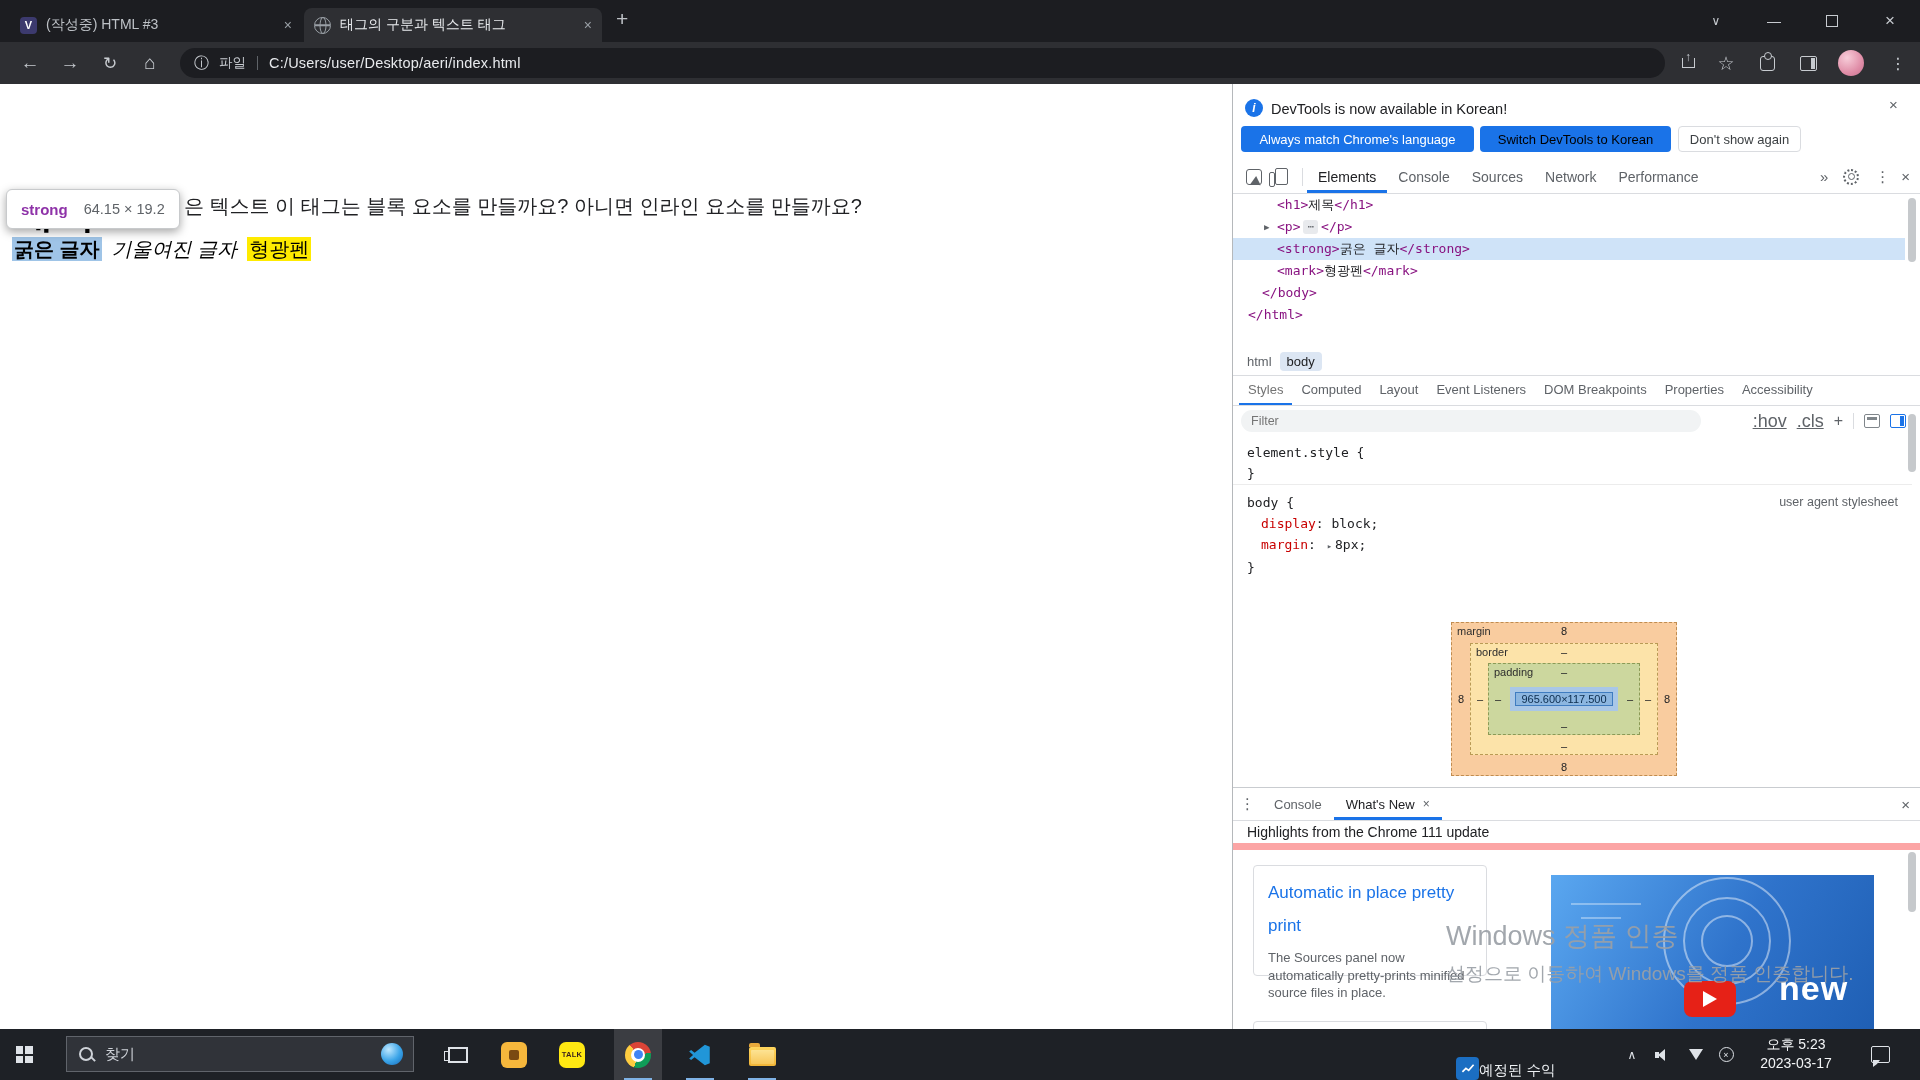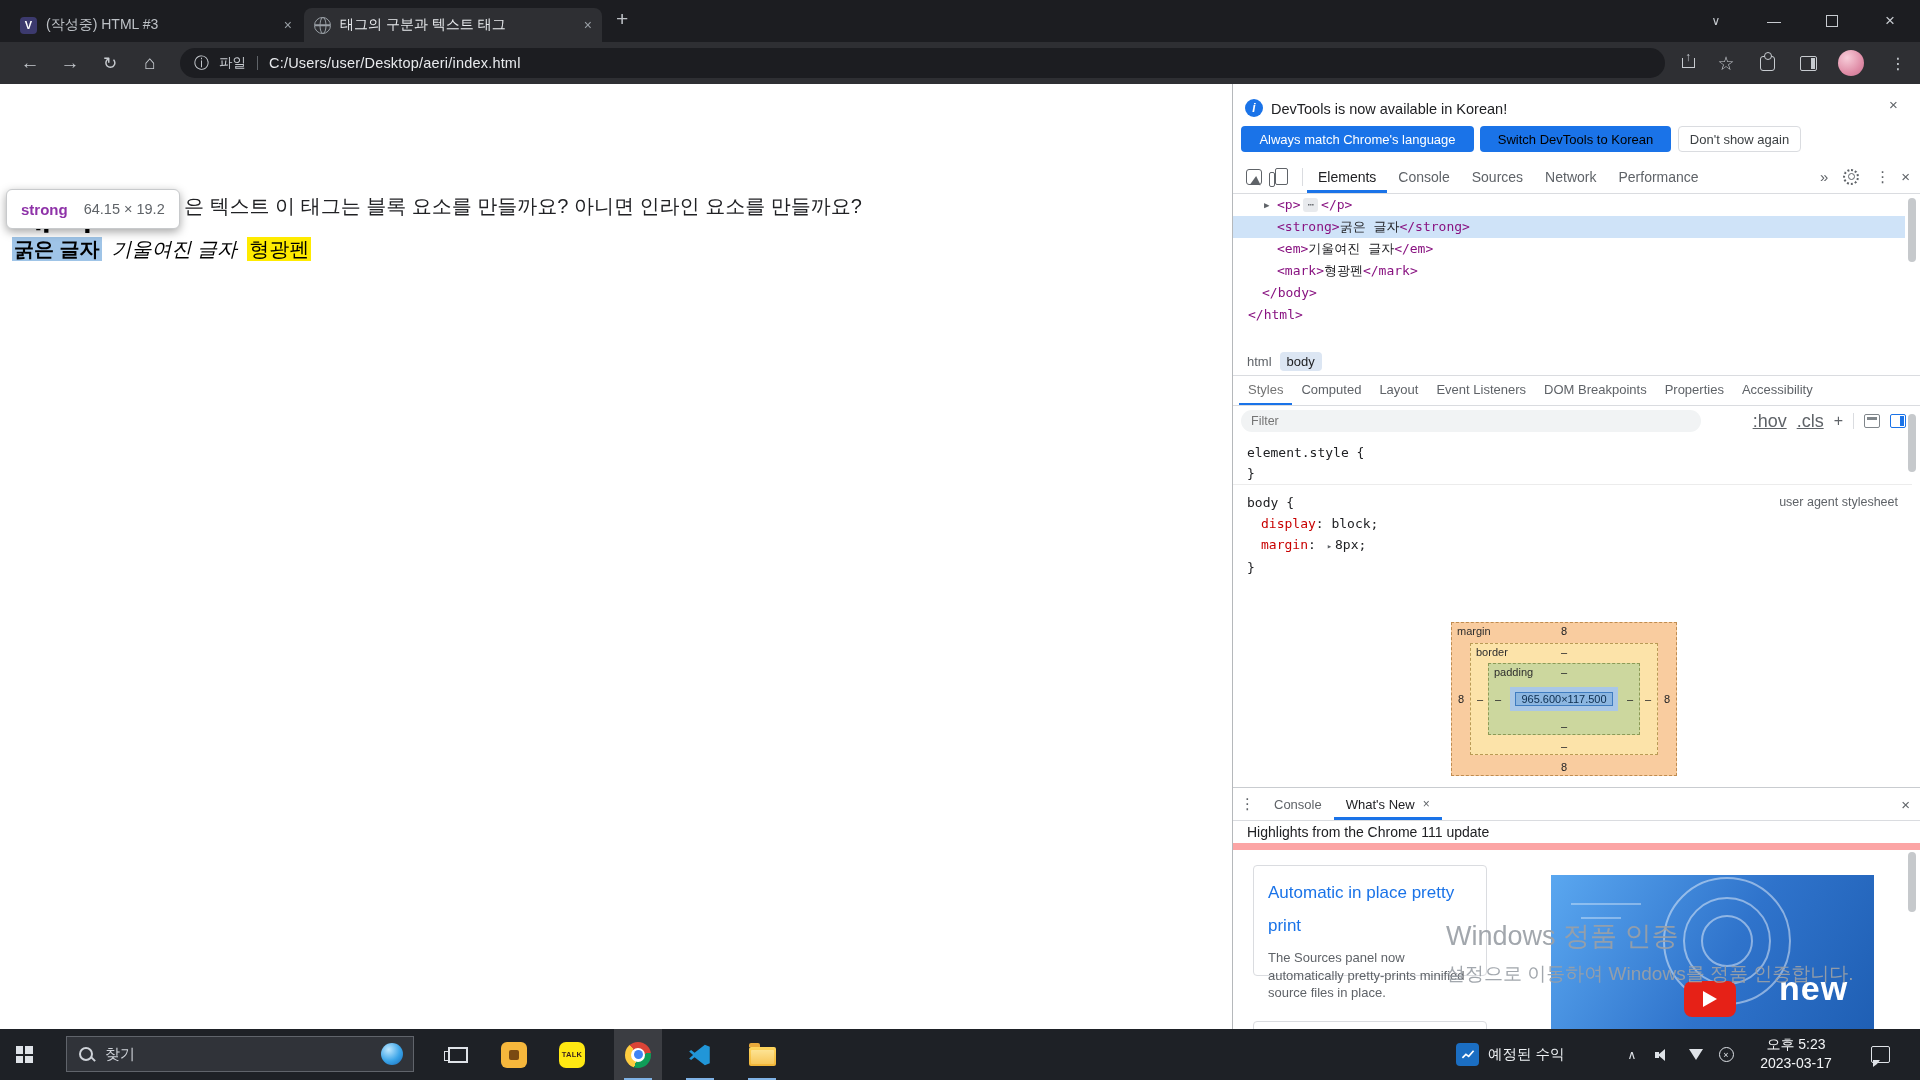--- a/index.html
+++ b/index.html
@@ -202,21 +202,21 @@
   .kakao{width:26px;height:26px;border-radius:7px;background:#ffe812;display:flex;align-items:center;justify-content:center;
     color:#381e1f;font-size:7.5px;font-weight:bold;letter-spacing:.3px;}
   .chrome{width:26px;height:26px;border-radius:50%;position:relative;
     background:conic-gradient(from -40deg,#db4437 0 33%,#0f9d58 33% 66%,#ffcd40 66% 100%);}
   .chrome::before{content:"";position:absolute;inset:6px;background:#fff;border-radius:50%;}
   .chrome::after{content:"";position:absolute;inset:8.5px;background:#4285f4;border-radius:50%;}
   .vsc{width:26px;height:26px;}
   .folder{width:27px;height:19px;background:linear-gradient(#ffd65e,#f0b437);border-radius:2px;position:relative;margin-top:4px;}
   .folder::before{content:"";position:absolute;left:0;top:-4px;width:11px;height:4px;background:#e8a93c;border-radius:2px 2px 0 0;}
   .folder::after{content:"";position:absolute;left:2px;top:3px;right:2px;bottom:2px;background:linear-gradient(#fde393,#f7c75a);border-radius:1px;}
-  .tb-widget{position:absolute;left:1448px;top:0;height:51px;display:flex;align-items:center;gap:9px;padding:0 8px;}
+  .tb-widget{position:absolute;left:1448px;top:0;height:51px;display:flex;align-items:flex-end;gap:0;padding:0 8px;}
   .wicon{width:23px;height:23px;border-radius:4px;background:#1b6ec2;display:flex;align-items:center;justify-content:center;}
   .wlabel{font-size:14.5px;color:#eef1f4;}
   .tray{position:absolute;top:0;height:51px;display:flex;align-items:center;justify-content:center;width:28px;}
   .chev{font-size:12px;color:#dfe3e8;}
   .spk{width:14px;height:12px;position:relative;}
   .spk::before{content:"";position:absolute;left:0;top:3px;width:4px;height:6px;background:#dfe3e8;}
   .spk::after{content:"";position:absolute;left:3px;top:0;border-top:6px solid transparent;border-bottom:6px solid transparent;border-right:7px solid #dfe3e8;}
   .wifi{width:14px;height:11px;background:#dfe3e8;clip-path:polygon(50% 100%,0 0,100% 0);}
   .globe{width:15px;height:15px;border:1.5px solid #dfe3e8;border-radius:50%;display:flex;align-items:center;justify-content:center;
     font-size:9px;color:#dfe3e8;box-sizing:border-box;}
@@ -299,23 +299,23 @@
       <span class="dtab">Network</span>
       <span class="dtab">Performance</span>
       <span class="spacer"></span>
       <span class="mtabs">»</span>
       <span class="gear"></span>
       <span class="kebab">⋮</span>
       <span class="x dtx">×</span>
     </div>
 
     <div class="tree mono">
+      <div class="trow ind2"><span class="tg">&lt;h1&gt;</span><span class="tx">제목</span><span class="tg">&lt;/h1&gt;</span></div>
       <div class="trow ind2"><span class="exp">▶</span><span class="tg">&lt;p&gt;</span><span class="chip">⋯</span><span class="tg">&lt;/p&gt;</span></div>
       <div class="trow ind2 sel"><span class="tg">&lt;strong&gt;</span><span class="tx">굵은 글자</span><span class="tg">&lt;/strong&gt;</span></div>
-      <div class="trow ind2"><span class="tg">&lt;em&gt;</span><span class="tx">기울여진 글자</span><span class="tg">&lt;/em&gt;</span></div>
       <div class="trow ind2"><span class="tg">&lt;mark&gt;</span><span class="tx">형광펜</span><span class="tg">&lt;/mark&gt;</span></div>
       <div class="trow ind1"><span class="tg">&lt;/body&gt;</span></div>
       <div class="trow ind0"><span class="tg">&lt;/html&gt;</span></div>
     </div>
 
     <div class="crumbs">
       <span class="crumb">html</span>
       <span class="crumb chipc">body</span>
     </div>
 

